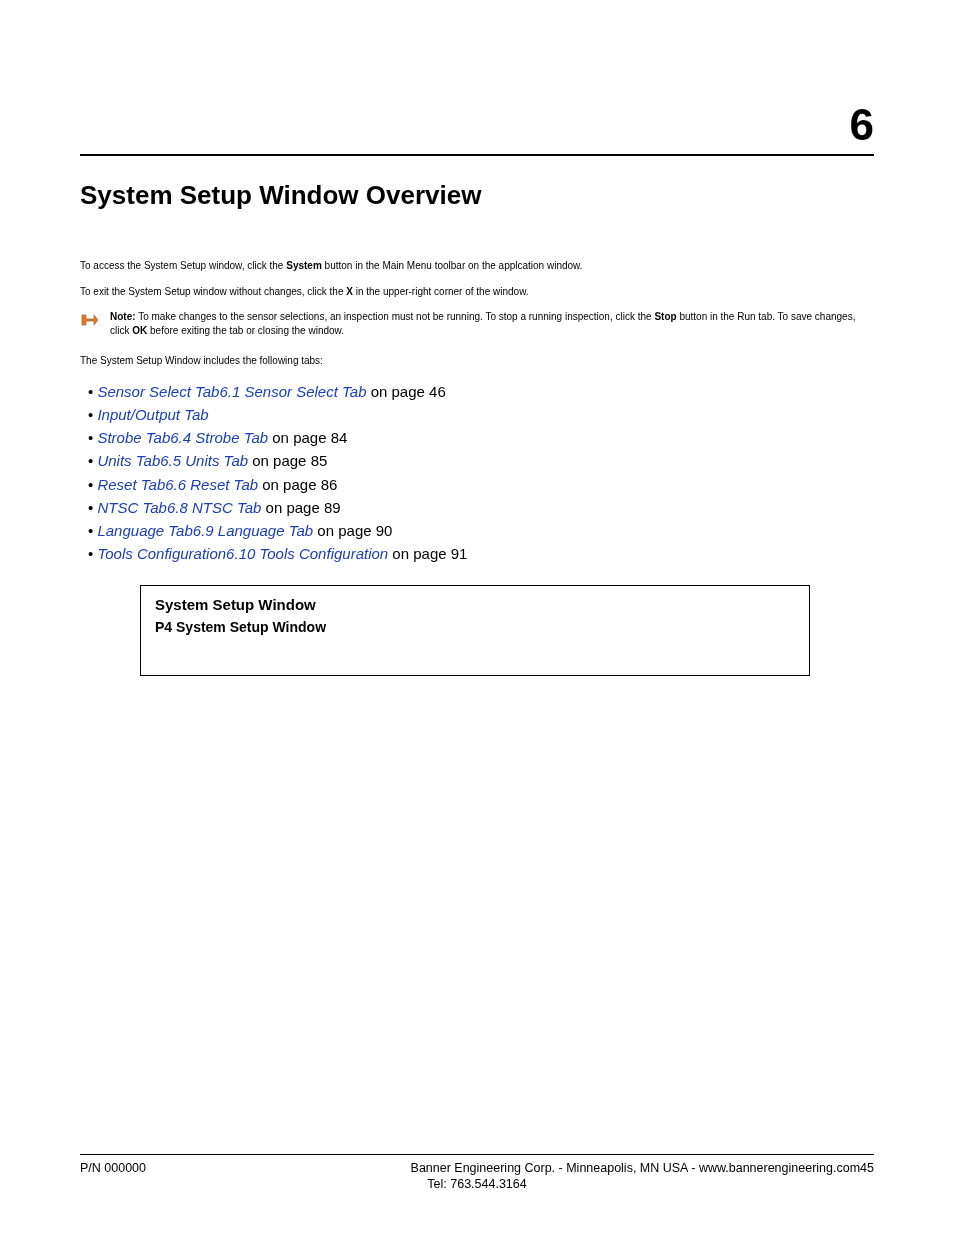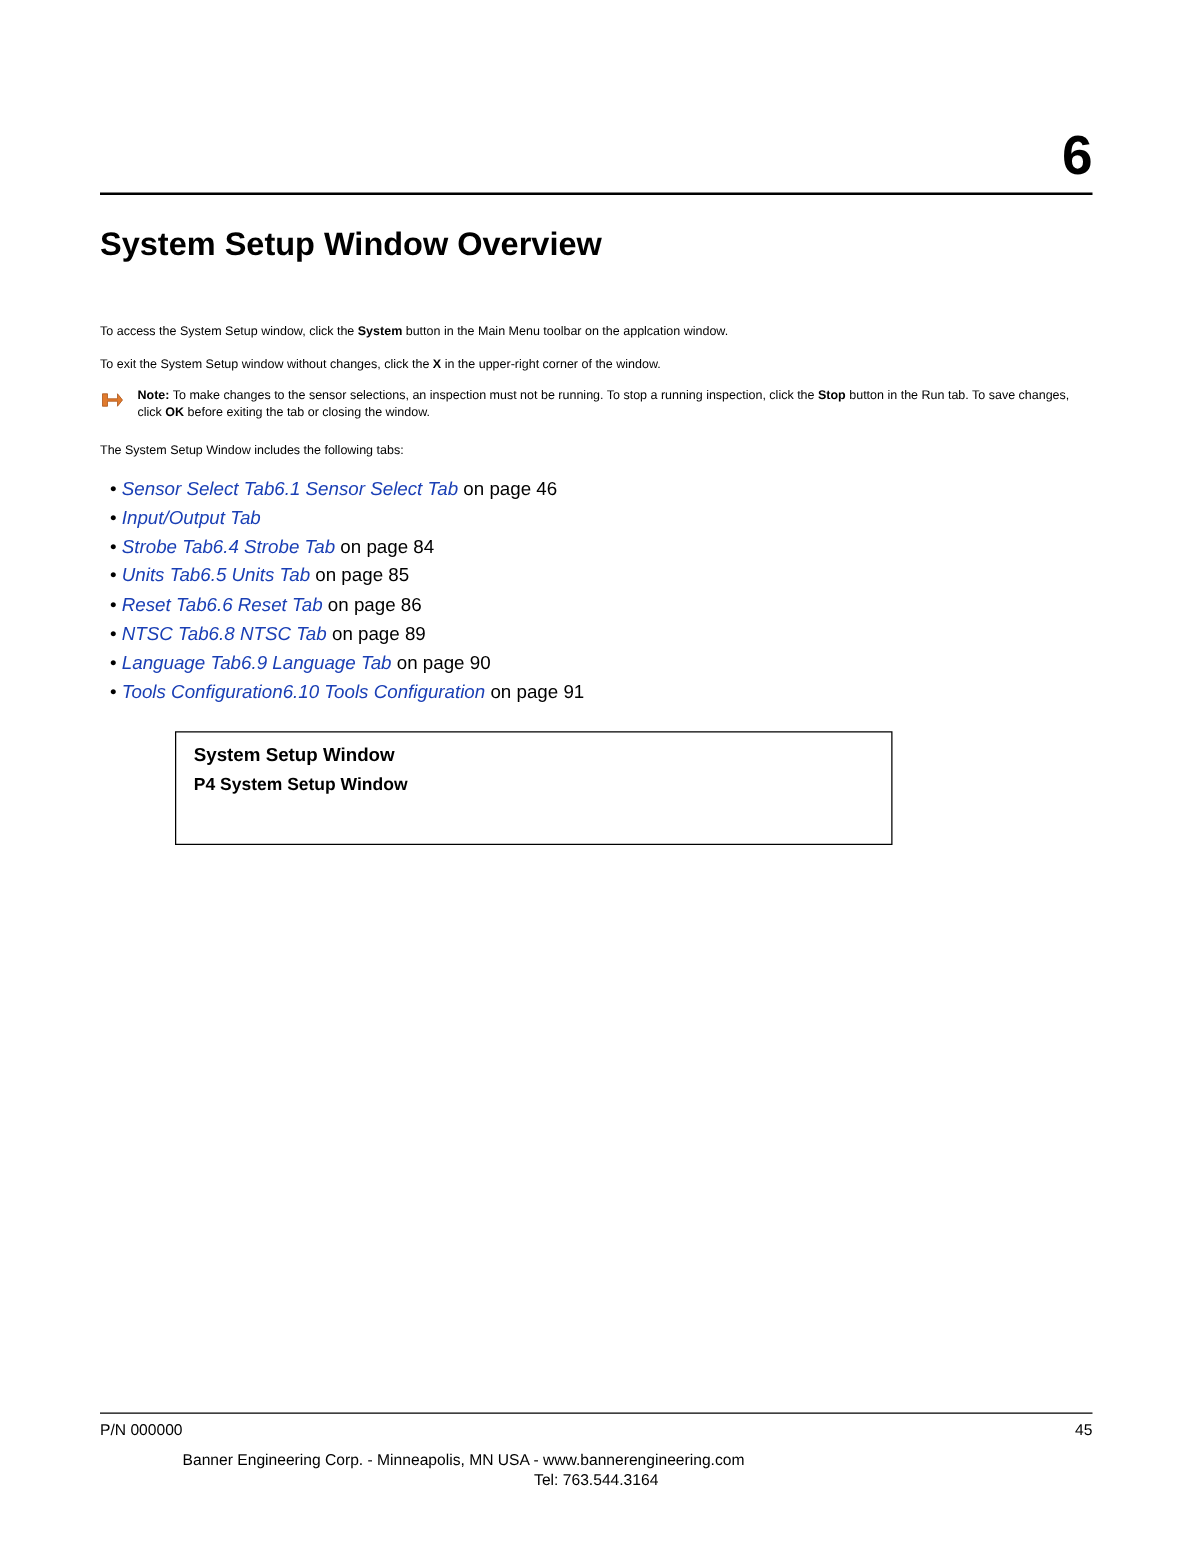--- a/index.html
+++ b/index.html
@@ -73,21 +73,21 @@
     content: "• ";
   }
   a.xref {
     color: #1a3fb5;
     font-style: italic;
     text-decoration: none;
   }
   .figure-box {
     border: 1px solid #000;
     margin: 6px 0 0 60px;
-    width: 574px;
+    width: 670px;
     padding: 10px 14px 40px 14px;
     box-sizing: border-box;
   }
   .figure-title {
     font-weight: bold;
     font-size: 15px;
     margin: 0 0 6px 0;
   }
   .figure-sub {
     font-weight: bold;
@@ -104,23 +104,22 @@
     border: none;
     border-top: 1px solid #000;
     margin: 0 0 6px 0;
   }
   .footer-row {
     display: flex;
     justify-content: space-between;
     font-size: 12.5px;
   }
   .footer-center {
-    text-align: left;
+    text-align: right;
     flex: 1;
-    margin-top: 24px;
   }
   .footer-tel {
     text-align: center;
     font-size: 12.5px;
     margin-top: 2px;
   }
   .bold { font-weight: bold; }
 </style>
 </head>
 <body>

